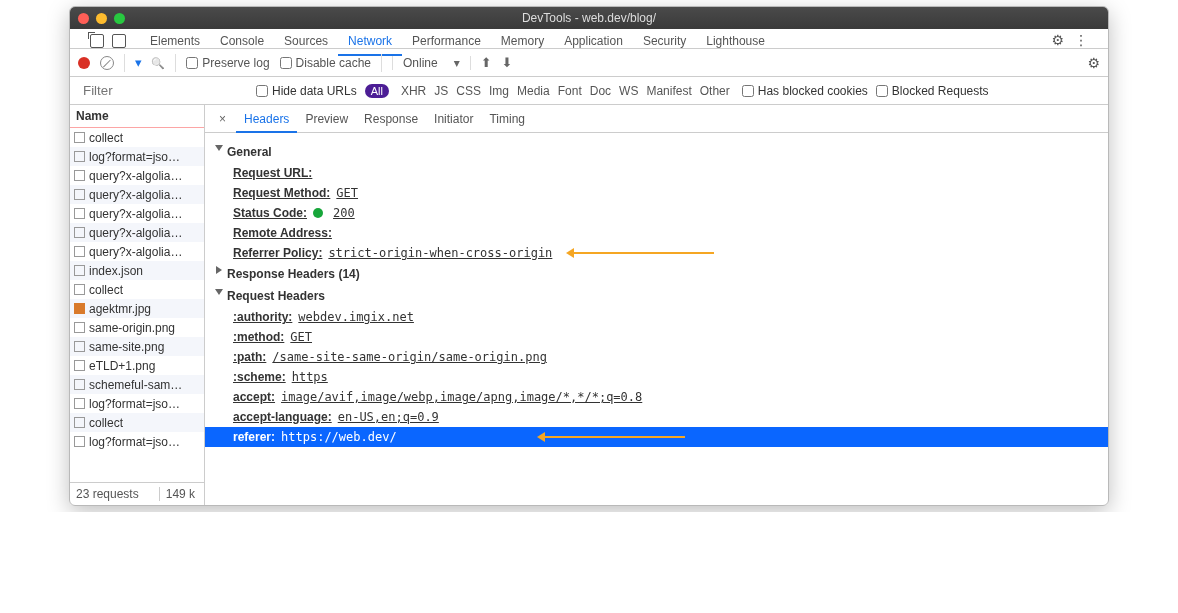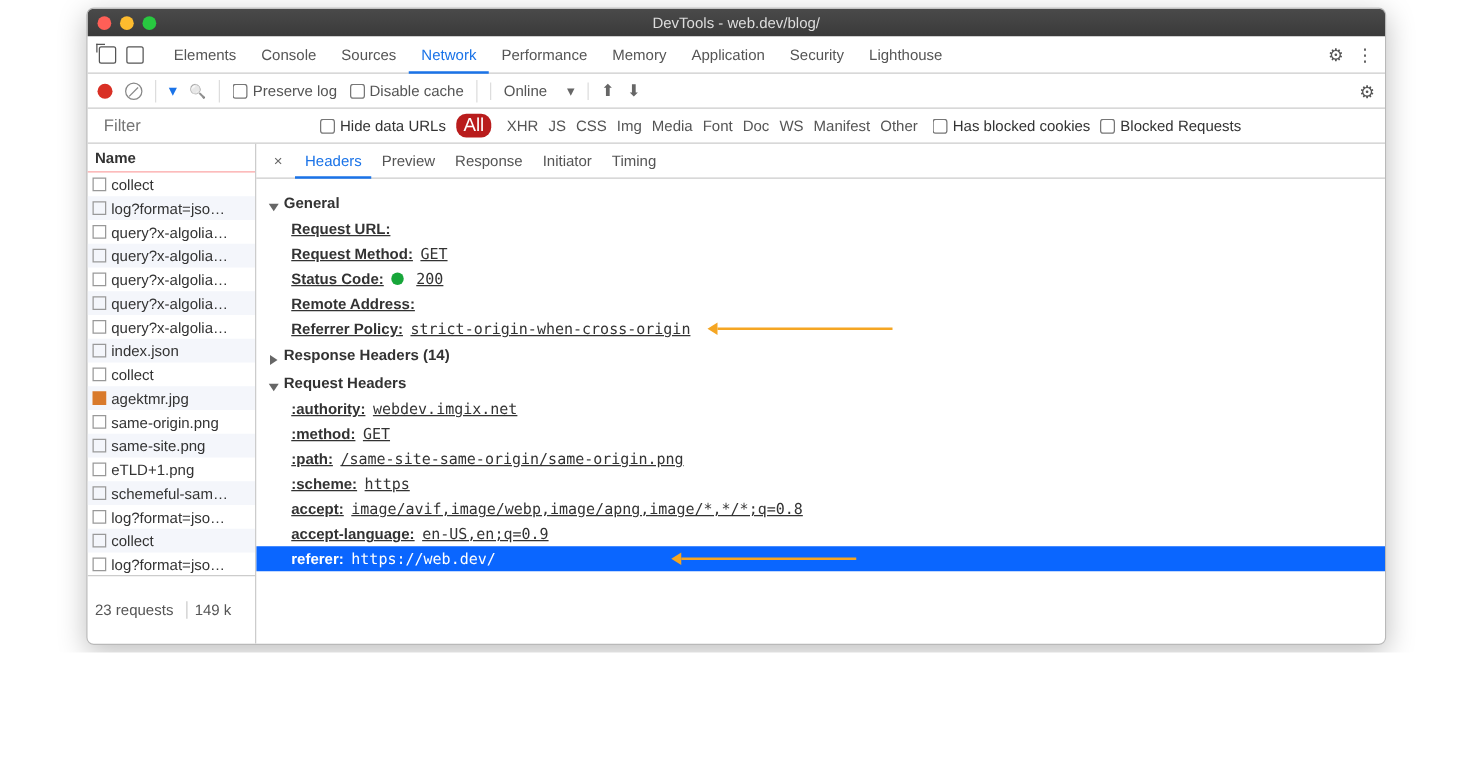--- a/index.html
+++ b/index.html
@@ -3,21 +3,21 @@
 <meta charset="utf-8">
 <style>
   * { box-sizing: border-box; margin: 0; padding: 0; }
   body { font-family: -apple-system, "Helvetica Neue", Arial, sans-serif; font-size: 12px; color: #333; background: #fff; }
   .window { width: 1040px; margin: 6px auto; border: 1px solid #b9b9b9; border-radius: 6px; overflow: hidden; box-shadow: 0 6px 22px rgba(0,0,0,.25); }
   .titlebar { height: 22px; background: linear-gradient(#4a4a4a,#3a3a3a); display: flex; align-items: center; padding: 0 8px; position: relative; }
   .traffic { display: flex; gap: 7px; }
   .dot { width: 11px; height: 11px; border-radius: 50%; }
   .dot.red { background:#ff5f57;} .dot.yellow{background:#febc2e;} .dot.green{background:#28c840;}
   .title-text{ position:absolute; left:0; right:0; text-align:center; color:#ddd; font-size:12px;}
-  .tabs { display:flex; align-items:center; height:30px; border-bottom:1px solid #ccc; padding:0 9px; gap:4px;}
+  .tabs { display:flex; align-items:flex-end; height:20px; border-bottom:1px solid #ccc; padding:0 20px; gap:4px;}
   .tab-pad { display:flex; gap:8px; margin-right:10px;}
   .sq { width:14px; height:14px; border:1.2px solid #555; border-radius:2px; position:relative;}
   .arrow-tl::after{content:"";position:absolute;left:-3px;top:-3px;width:6px;height:6px;border-left:1.2px solid #555;border-top:1.2px solid #555;}
   .tab { padding: 6px 10px; color:#555; cursor:pointer; }
   .tab.active { color:#1a73e8; border-bottom:2px solid #1a73e8; font-weight:500;}
   .tabs-right{ margin-left:auto; display:flex; gap:10px; color:#555;}
   .gear::before{content:"\2699"; font-size:14px;}
   .kebab::before{content:"\22EE"; font-size:14px;}
   .toolbar { display:flex; align-items:center; height:28px; border-bottom:1px solid #ccc; padding:0 8px; gap:10px; color:#555;}
   .rec { width:12px; height:12px; background:#d93025; border-radius:50%;}
@@ -27,39 +27,39 @@
   .funnel{ color:#1a73e8; font-size:13px;}
   .mag::before{content:"\1F50D"; font-size:11px; filter:grayscale(1) opacity(.7);}
   .chk { display:flex; align-items:center; gap:4px;}
   .chk input{width:12px;height:12px;}
   .select-like{ display:flex; align-items:center; gap:16px; border-left:1px solid #ddd;border-right:1px solid #ddd; padding:0 10px;}
   .caret-down::after{content:"\25BE"; color:#666;}
   .upld,.dnld{ font-size:13px; color:#666;}
   .toolbar .gear{ margin-left:auto;}
   .filterbar{ display:flex; align-items:center; height:28px; border-bottom:1px solid #ccc; padding:0 8px; gap:8px;}
   .filter-input{ width:170px; height:20px; border:1px solid transparent; padding:2px 4px; color:#777;}
-  .pill{ background:#b91c1c; color:#fff; padding:1px 6px; border-radius:8px; font-size:15px;}
+  .pill{ background:#4c1d95; color:#fff; padding:1px 6px; border-radius:8px; font-size:11px;}
   .ftype{ color:#555; padding:0 4px;}
   .content{ display:flex; height:400px;}
   .left{ width:135px; border-right:1px solid #ccc; display:flex; flex-direction:column;}
   .name-head{ padding:4px 6px; font-weight:700; border-bottom:1px solid #fca5a5;}
   .rows{ flex:1; overflow:hidden;}
   .row{ display:flex; align-items:center; gap:4px; padding:2px 4px; white-space:nowrap; overflow:hidden; text-overflow:ellipsis; font-size:12px; height:19px;text-align:right;}
   .row.alt{ background:#f4f6fb;}
   .row .box{ width:11px; height:11px; border:1px solid #999; flex-shrink:0;}
   .row .img-ico{ width:11px; height:11px; background:#d97a2b; flex-shrink:0;}
-  .footer-left{ border-top:1px solid #ccc; padding:20px 6px; color:#555; display:flex; gap:10px;}
+  .footer-left{ border-top:1px solid #ccc; padding:4px 6px; color:#555; display:flex; gap:20px;}
   .footer-left .sep{border-left:1px solid #ccc; padding-left:6px;}
   .right{ flex:1; display:flex; flex-direction:column;}
   .detail-tabs{ display:flex; align-items:center; gap:4px; height:28px; border-bottom:1px solid #ccc; padding:0 8px;}
   .closex{ color:#666; padding:0 6px; cursor:pointer;}
   .dtab{ padding:5px 8px; color:#555;}
   .dtab.active{ color:#1a73e8; border-bottom:2px solid #1a73e8;}
   .panel{ flex:1; overflow-y:auto; padding:8px 10px 0 10px; position:relative;}
-  .section-h{ display:flex; align-items:flex-end; gap:4px; font-weight:700; color:#333; padding:4px 0;}
+  .section-h{ display:flex; align-items:flex-start; gap:4px; font-weight:700; color:#333; padding:4px 0;}
   .tri{ display:inline-block; width:0;height:0;border-left:4px solid transparent;border-right:4px solid transparent;border-top:6px solid #666;}
   .tri.closed{transform:rotate(-90deg);}
   .kv{ padding:3px 0 3px 18px; display:flex; gap:6px; align-items:center;text-decoration:underline;}
   .k{ font-weight:700;}
   .mono{ font-family: Menlo, Consolas, monospace; color:#333;}
   .status-dot{ width:10px;height:10px;border-radius:50%; background:#17a63a; display:inline-block; margin-right:4px;}
   .annot-arrow{ position:relative; display:inline-block; width:140px; height:2px; background:#f5a623; margin-left:16px;}
   .annot-arrow::before{content:"";position:absolute;left:-8px;top:-4px;border-top:5px solid transparent;border-bottom:5px solid transparent;border-right:8px solid #f5a623;}
   .highlight-row{ background:#0a66ff; color:#fff; padding:3px 0 3px 18px; display:flex; gap:6px; align-items:center; margin-left:-10px; margin-right:-10px; padding-left:28px;}
   .highlight-row .mono{ color:#fff;}

